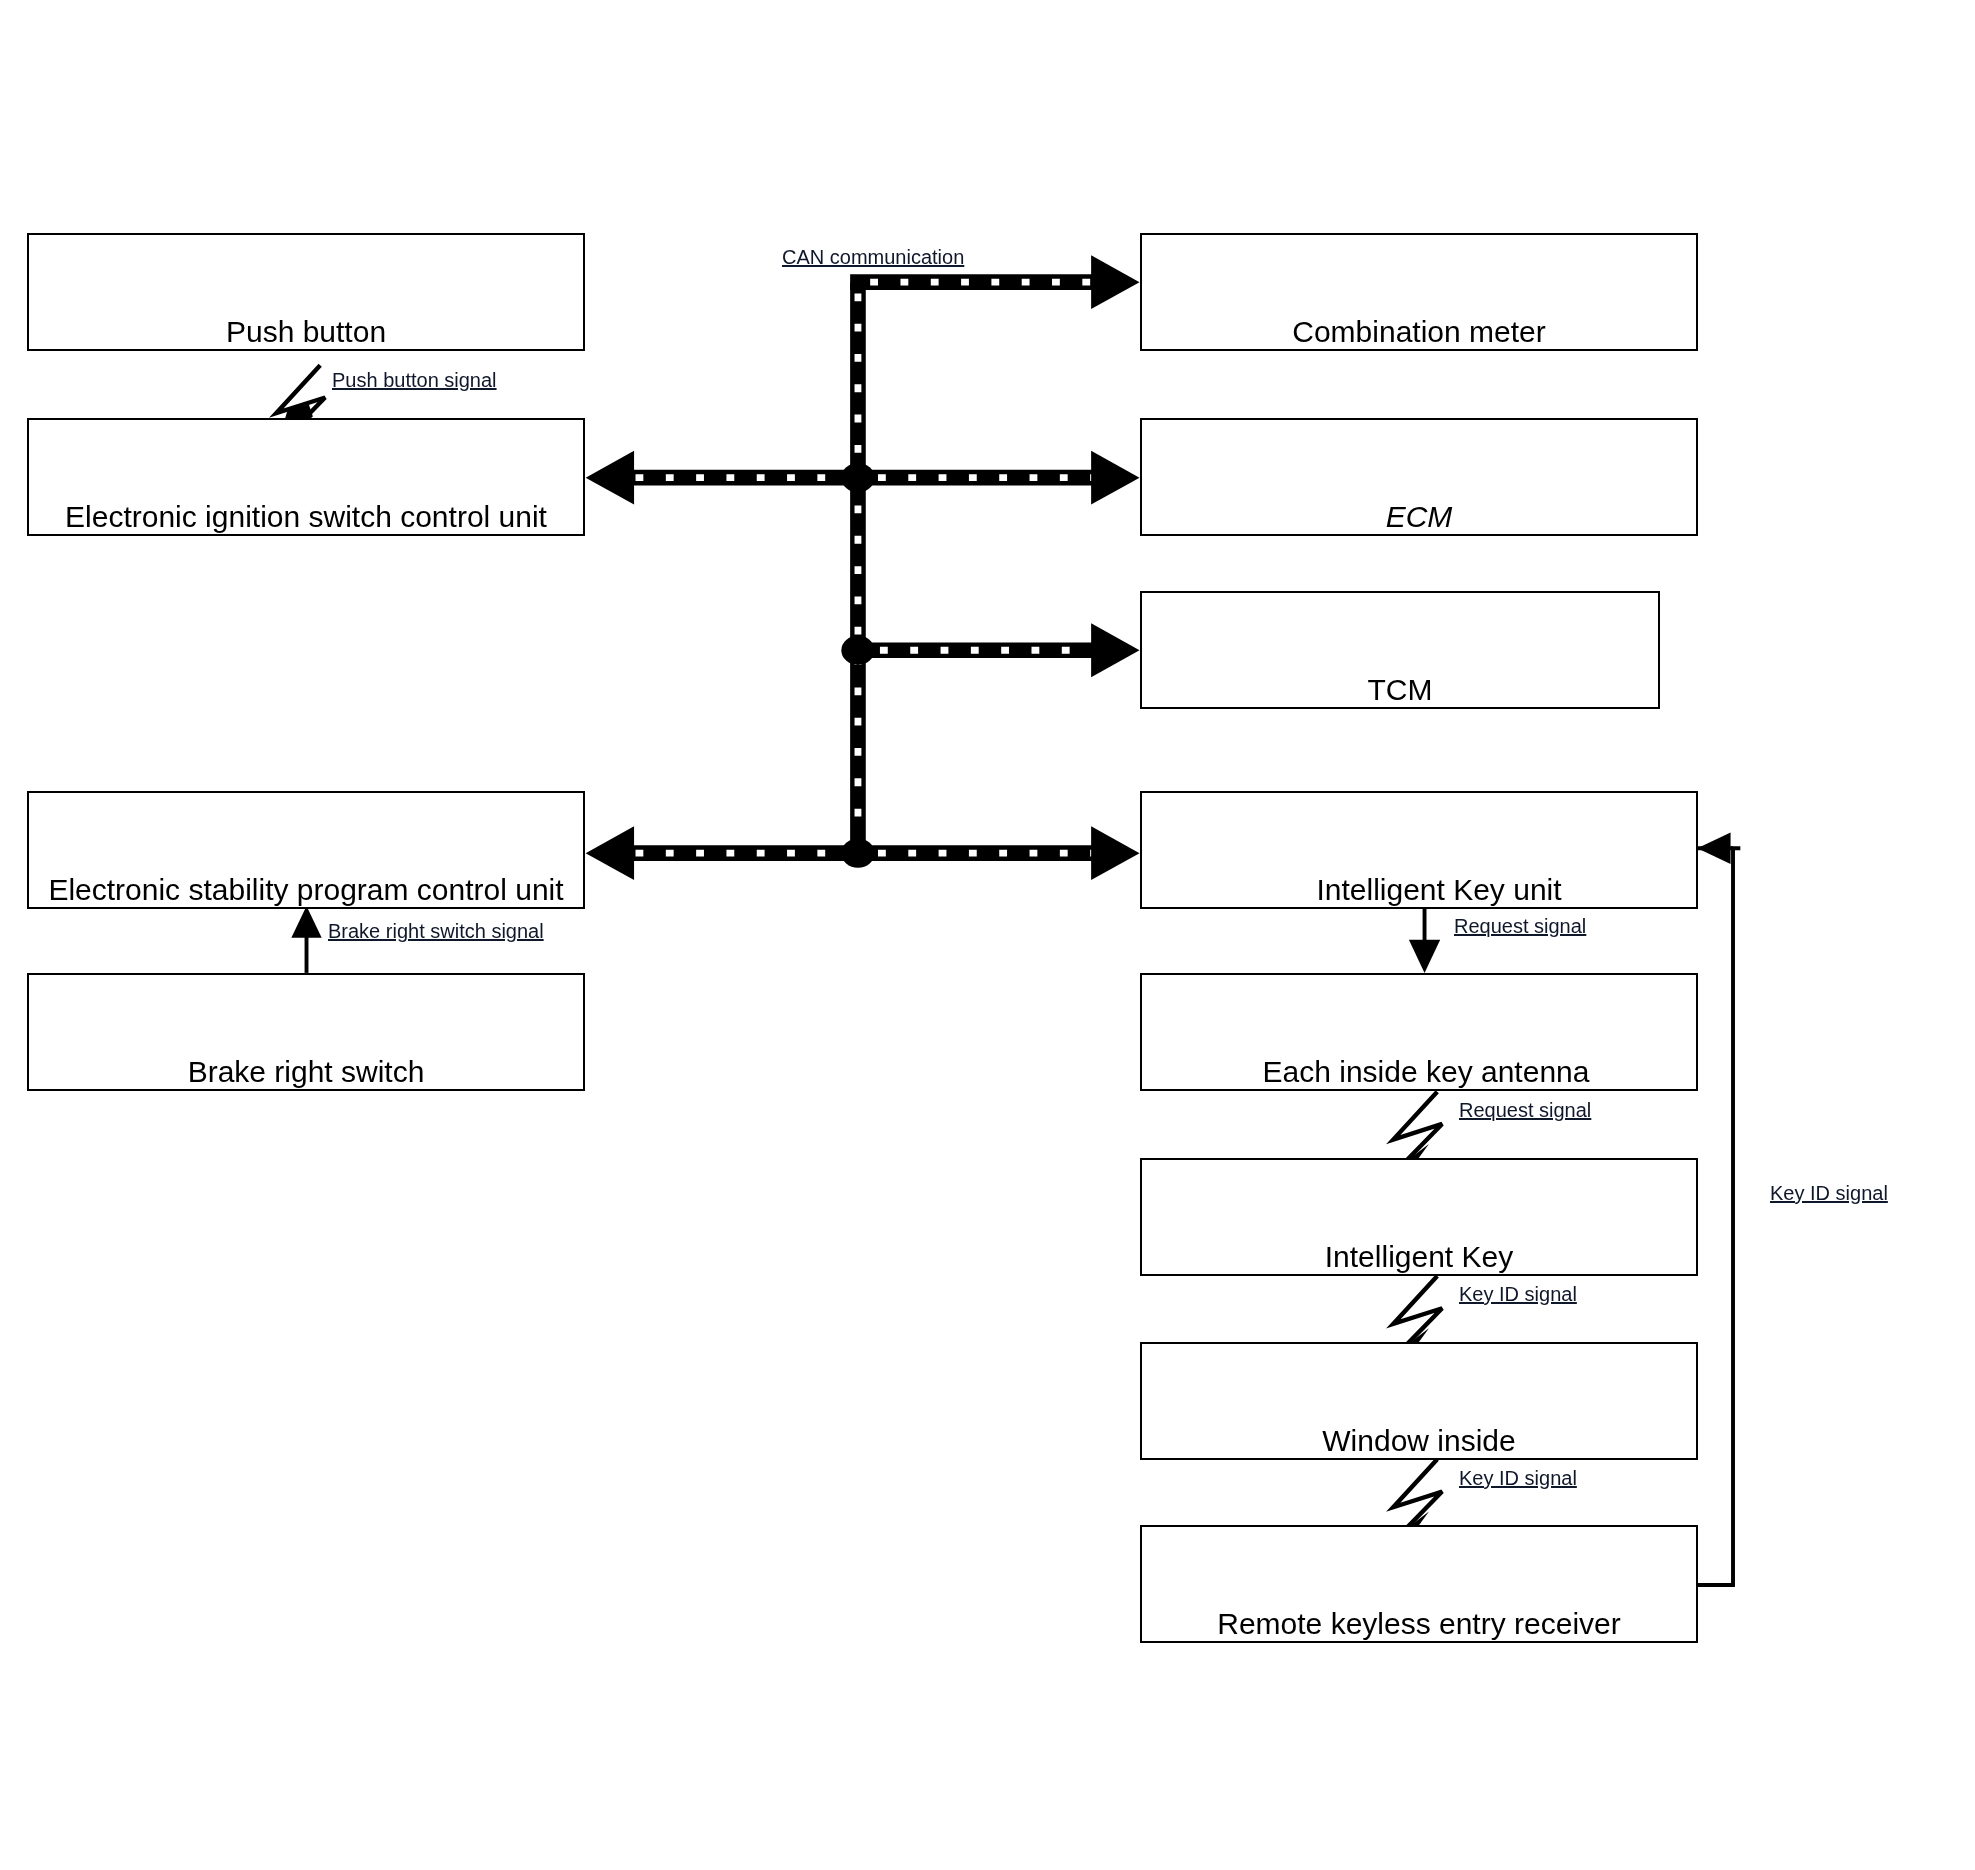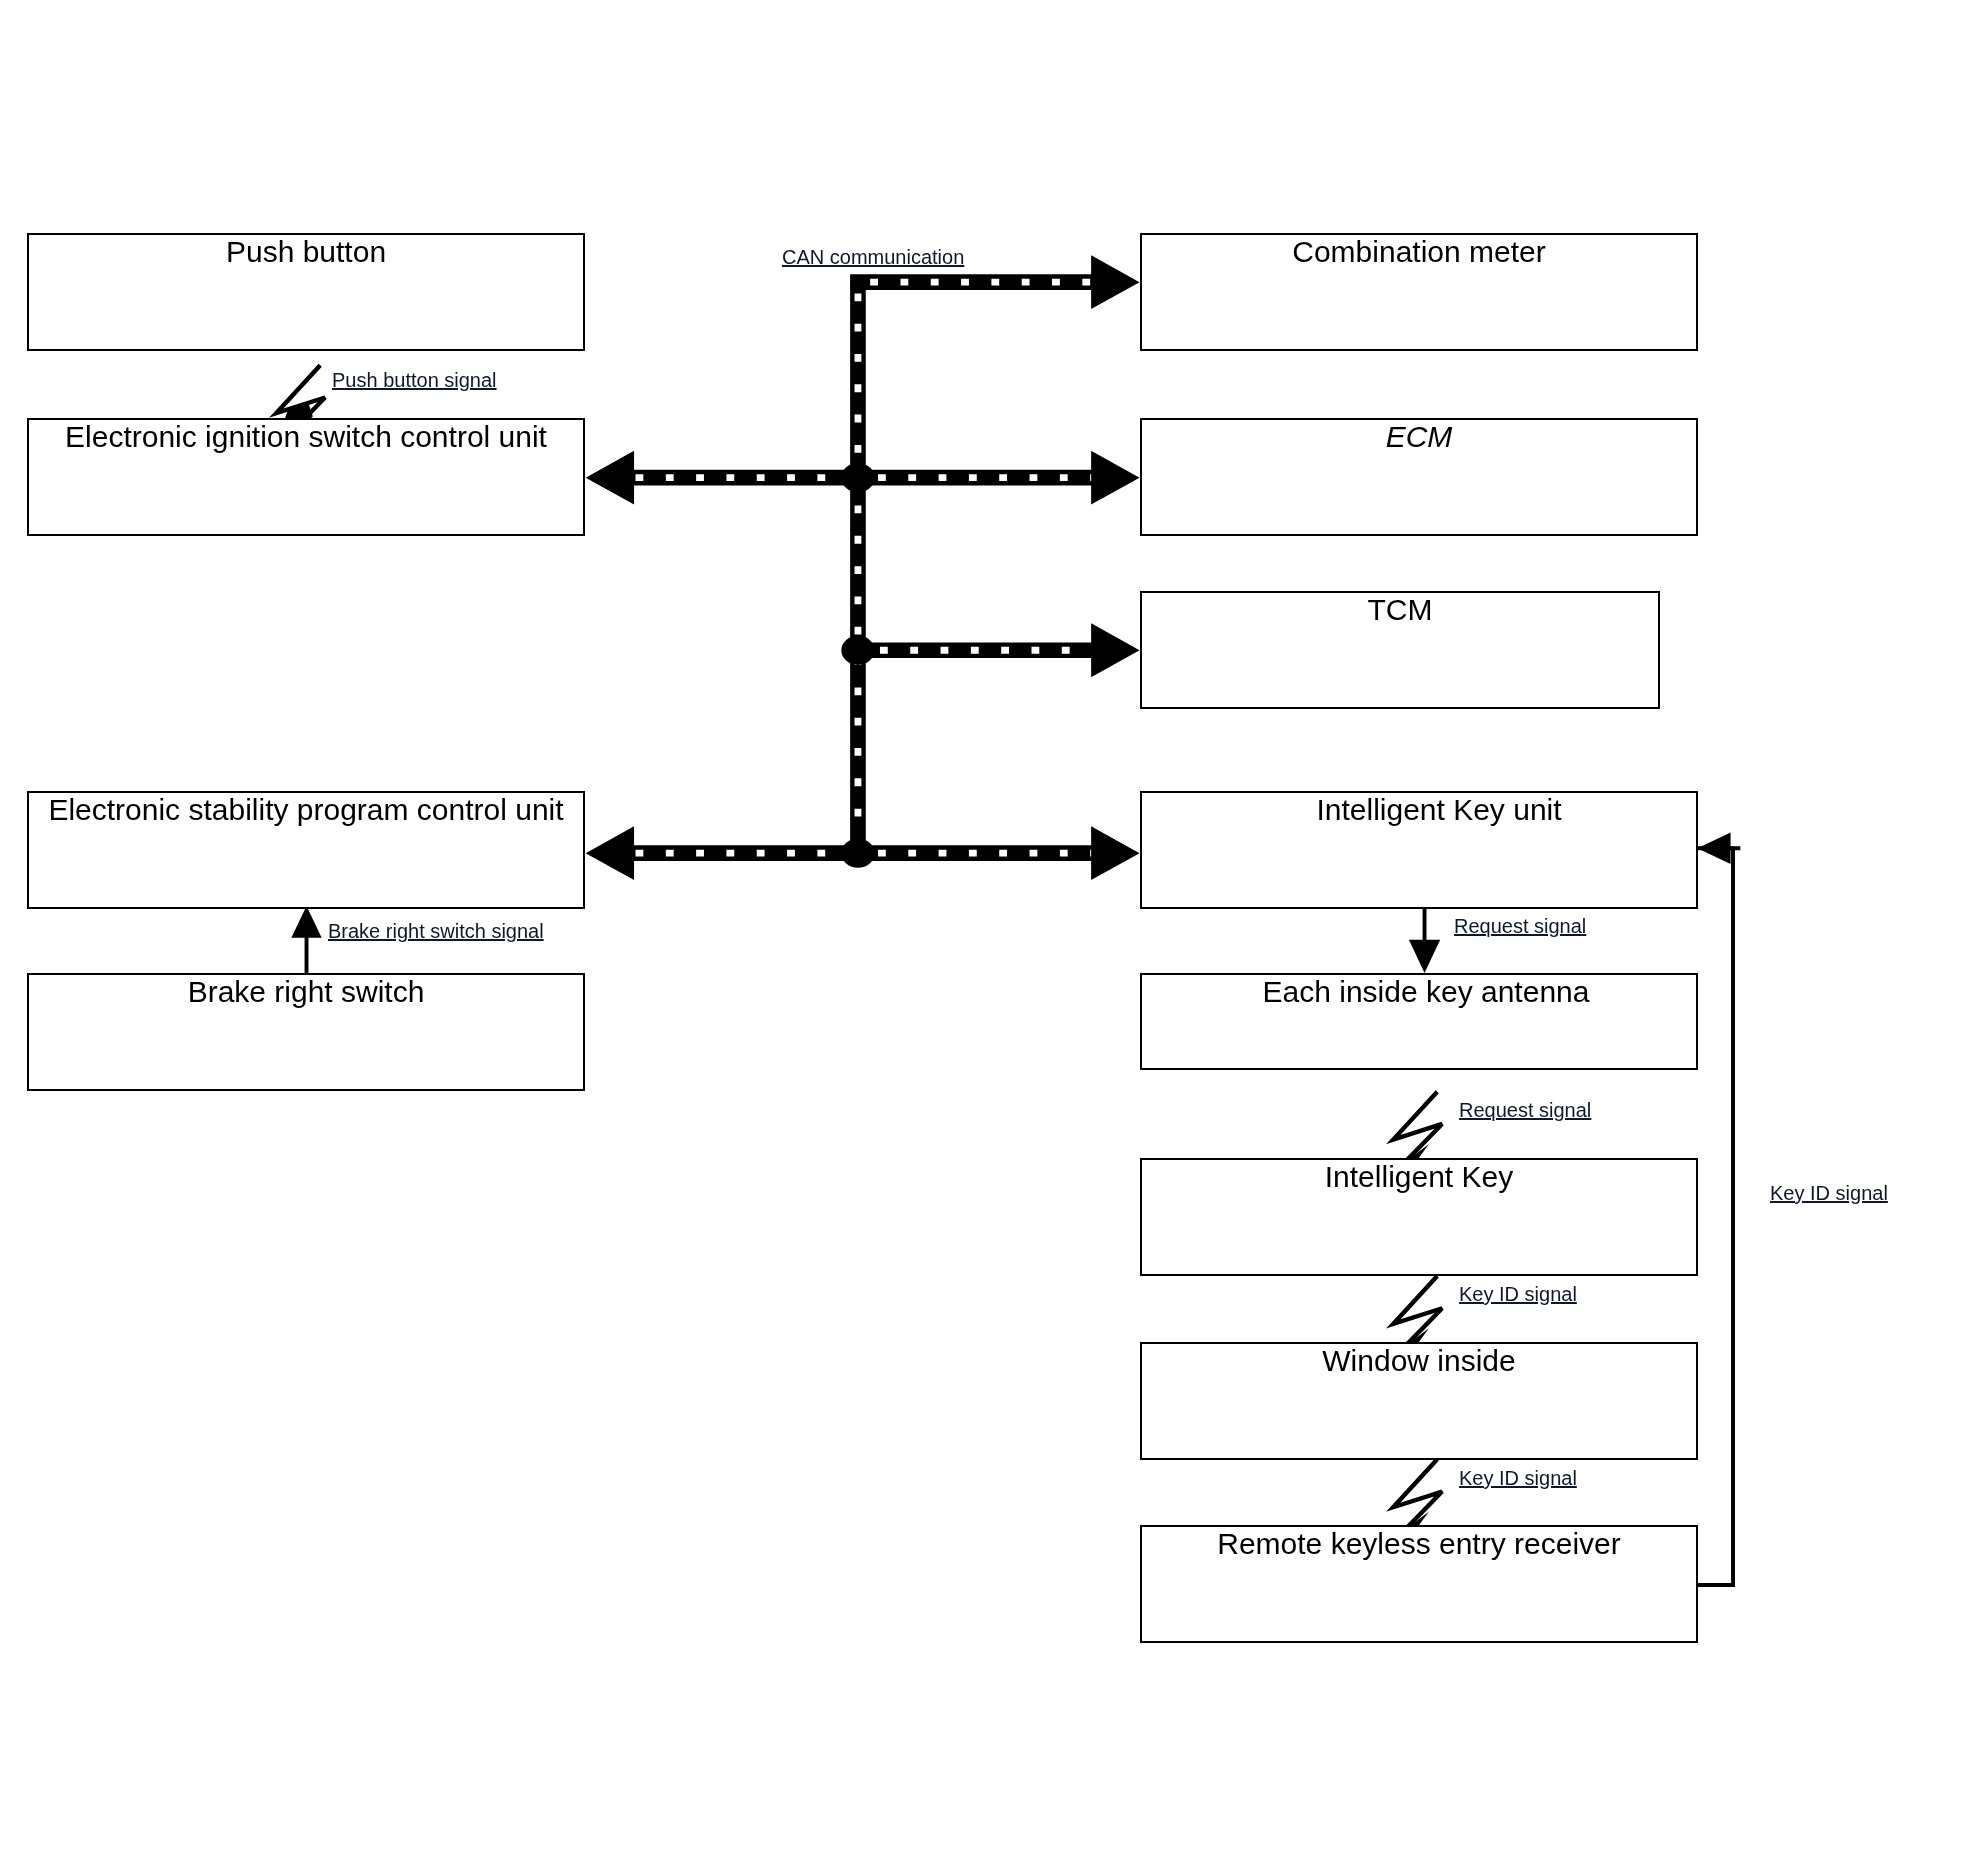--- a/index.html
+++ b/index.html
@@ -16,21 +16,21 @@
     height: 1871px;
     background: #ffffff;
     overflow: hidden;
   }
   .node-box {
     position: absolute;
     box-sizing: border-box;
     border: 2.9px solid #000000;
     background: #ffffff;
     display: flex;
-    align-items: flex-start;
+    align-items: flex-end;
     justify-content: center;
     text-align: center;
     color: #000000;
     font-size: 30px;
     font-family: "Liberation Sans", sans-serif;
     font-weight: 400;
     line-height: 1.15;
     letter-spacing: 0px;
   }
   .edge-label {
@@ -170,21 +170,21 @@
   </div>
 
   <div class="node-box" style="left:1140px; top:591px; width:520px; height:118px;">
     <span>TCM</span>
   </div>
 
   <div class="node-box" style="left:1140px; top:791px; width:558px; height:118px;padding-left:40px;">
     <span>Intelligent Key unit</span>
   </div>
 
-  <div class="node-box" style="left:1140px; top:973px; width:558px; height:97px;padding-left:14px;">
+  <div class="node-box" style="left:1140px; top:973px; width:558px; height:118px;padding-left:14px;">
     <span>Each inside key antenna</span>
   </div>
 
   <div class="node-box" style="left:1140px; top:1158px; width:558px; height:118px;">
     <span>Intelligent Key</span>
   </div>
 
   <div class="node-box" style="left:1140px; top:1342px; width:558px; height:118px;">
     <span>Window inside</span>
   </div>

